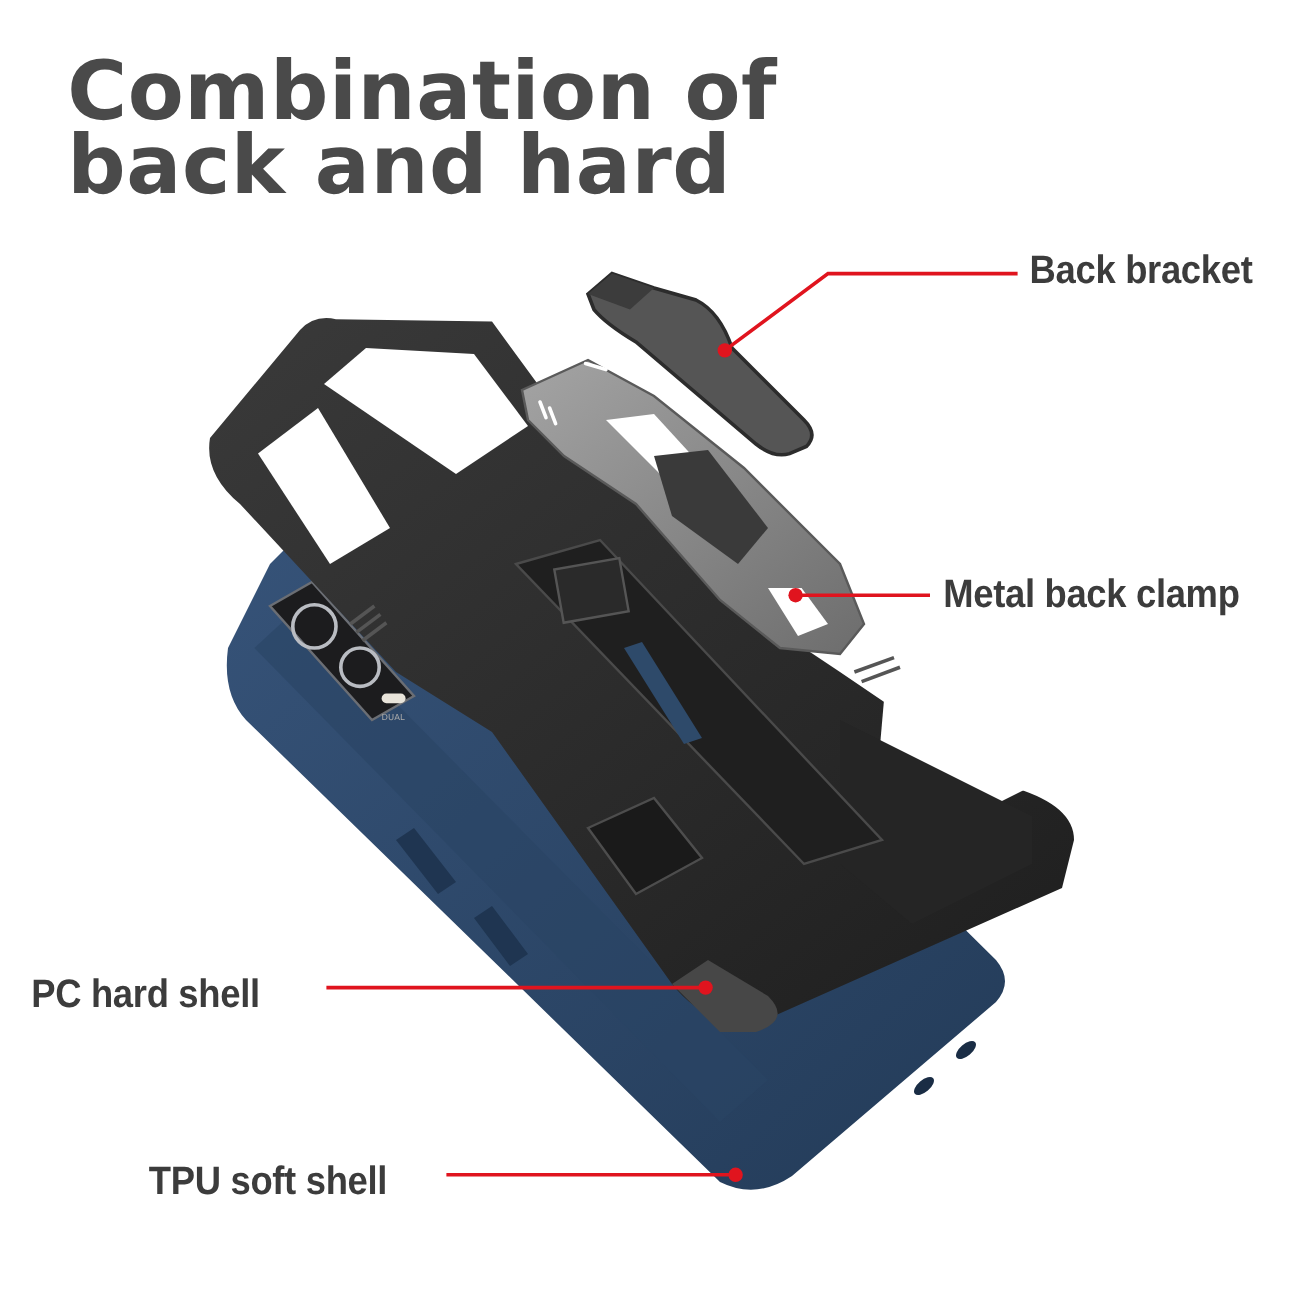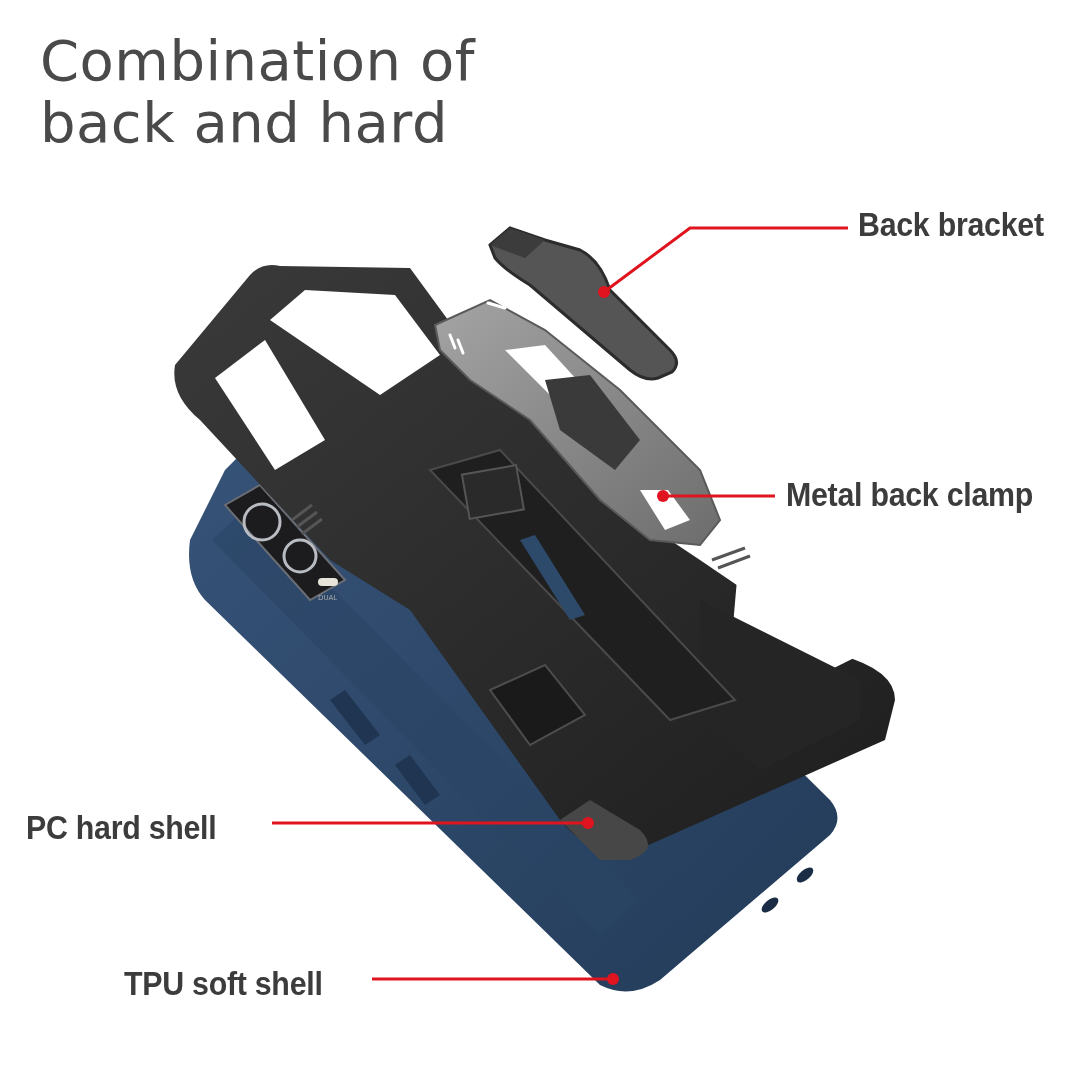--- a/index.html
+++ b/index.html
@@ -1,19 +1,19 @@
 <!DOCTYPE html>
 <html><head>
 <meta charset="utf-8">
 <style>
   html, body { margin: 0; padding: 0; background: #ffffff; }
   body { width: 1080px; height: 1080px; position: relative; overflow: hidden;
          font-family: "DejaVu Sans", "Liberation Sans", sans-serif; }
-  .headline { position: absolute; left: 40px; top: 30px; margin: 0;
-              font-weight: normal; font-size: 56px; line-height: 62px; color: #4a4a4a;
+  .headline { position: absolute; left: 40px; top: 30px; margin: 16px;
+              font-weight: bold; font-size: 68px; line-height: 62px; color: #4a4a4a;
               letter-spacing: 0.5px; }
   .headline .line { display: block; }
   .headline .plus { color: #e0141e; }
   .label { position: absolute; font-family: "Liberation Sans", "DejaVu Sans", sans-serif;
            font-weight: bold; font-size: 33px; color: #3c3c3c; white-space: nowrap;
            letter-spacing: -0.3px; transform: scaleX(0.92); transform-origin: left center; }
   #illustration { position: absolute; left: 0; top: 0; }
 </style>
 </head>
 <body>

